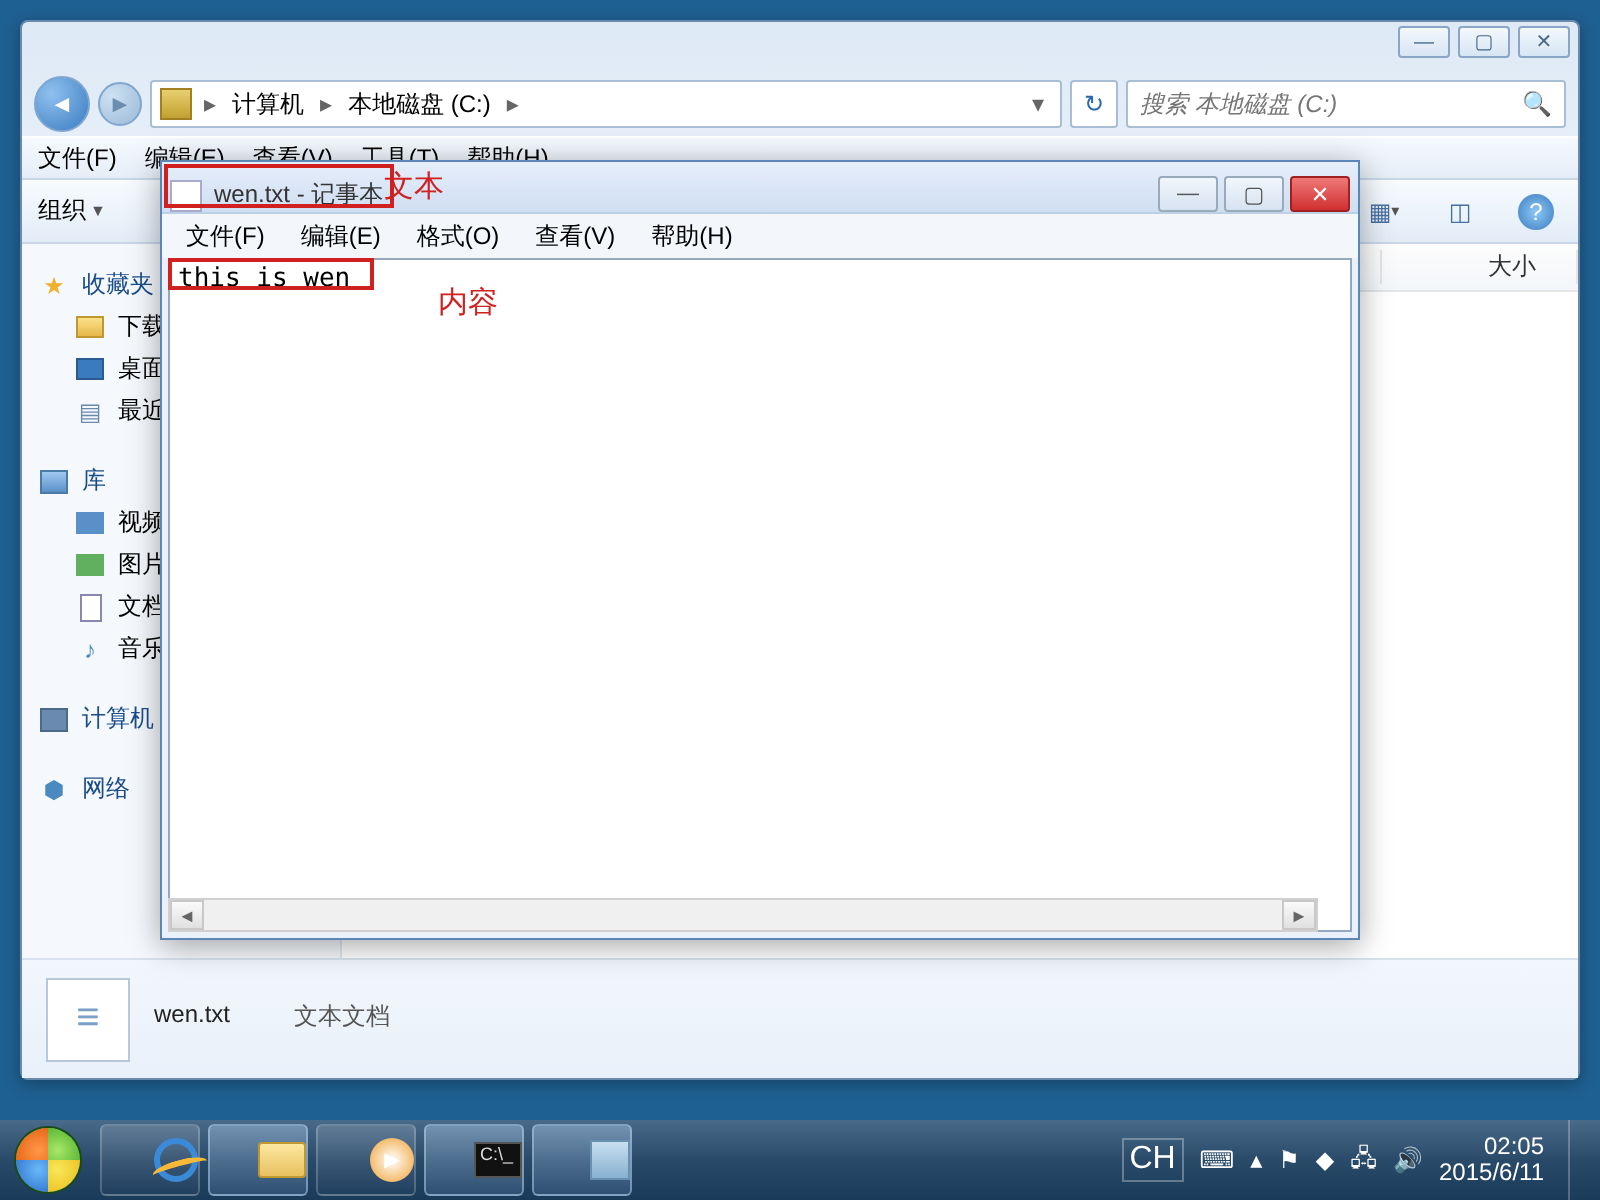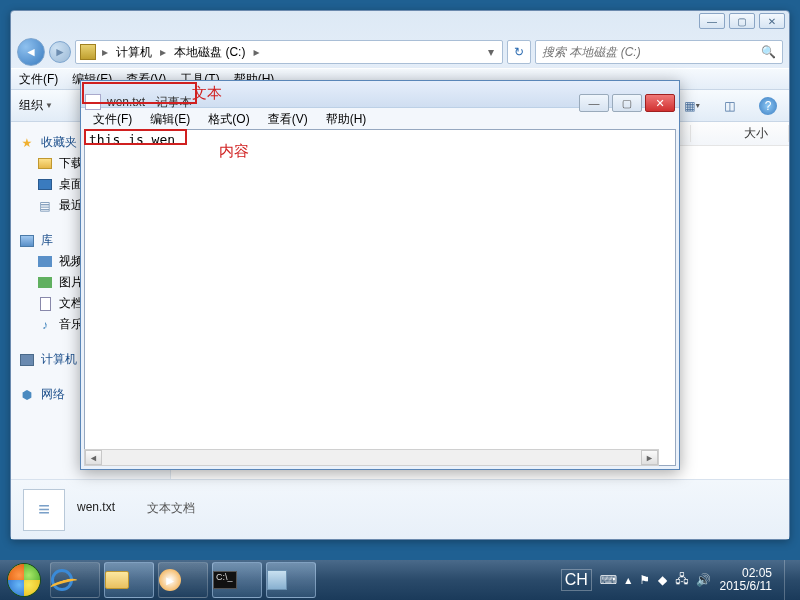--- a/index.html
+++ b/index.html
@@ -34,21 +34,21 @@
 }
 .addr-icon { width: 16px; height: 16px; background: linear-gradient(#e8d070,#c0a030); border: 1px solid #a08020; }
 .addr-crumb { padding: 0 2px; cursor: pointer; }
 .addr-sep { color: #666; padding: 0 2px; cursor: pointer; }
 .addr-dropdown { margin-left: auto; color: #666; cursor: pointer; padding: 0 4px; }
 .refresh-btn {
   width: 24px; height: 24px; border: 1px solid #a9bed6; background: #fff; border-radius: 2px;
   display: flex; align-items: center; justify-content: center; color: #2a6ab0; cursor: pointer;
 }
 .search-bar {
-  width: 248px; height: 24px; background: #fff; border: 1px solid #a9bed6; border-radius: 2px;
+  width: 220px; height: 24px; background: #fff; border: 1px solid #a9bed6; border-radius: 2px;
   display: flex; align-items: center; padding: 0 6px; color: #888;
 }
 .search-bar input { border: none; outline: none; flex: 1; color: #888; font-style: italic; }
 .search-icon { color: #4a8ac8; cursor: pointer; }
 
 .explorer-menu {
   height: 22px; background: linear-gradient(#f5f9fd,#e5eef8); border-top: 1px solid #fff; border-bottom: 1px solid #c8d6e6;
   display: flex; align-items: center; padding: 0 8px; gap: 14px;
 }
 .exp-menu-item { cursor: pointer; }
@@ -111,22 +111,22 @@
 .dt-name { color: #222; }
 .dt-label { color: #6a7a8a; }
 
 
 .notepad {
   position: absolute; left: 80px; top: 80px; width: 600px; height: 390px;
   border: 1px solid #5a86b8; background: #eaf1fa;
   box-shadow: 0 3px 15px rgba(0,0,0,0.35);
 }
 .np-titlebar {
-  height: 26px; background: linear-gradient(#e6eefb,#cfdef1); display: flex; align-items: flex-start;
-  padding: 13px 4px; border-bottom: 1px solid #bcd0e6;
+  height: 26px; background: linear-gradient(#e6eefb,#cfdef1); display: flex; align-items: flex-end;
+  padding: 0 4px; border-bottom: 1px solid #bcd0e6;
 }
 .np-icon { width: 16px; height: 16px; background: #fff; border: 1px solid #aac; margin-right: 6px; }
 .np-title { flex: 1; color: #333; }
 .np-controls { display: flex; gap: 3px; }
 .np-btn {
   width: 30px; height: 18px; border: 1px solid #9ab; border-radius: 2px;
   background: linear-gradient(#f0f6fc,#d7e3f1); display: flex; align-items: center; justify-content: center;
   cursor: pointer; font-size: 11px; color: #555;
 }
 .np-close { background: linear-gradient(#f07878,#d03030); color: #fff; border-color: #a02020; }
@@ -166,21 +166,21 @@
   background: radial-gradient(circle at 35% 30%, #a8e8a0 0 20%, #68c858 20% 45%, #3a8a3a 45% 70%, #206020 100%);
   display: grid; grid-template: 1fr 1fr / 1fr 1fr; overflow: hidden; border: 1px solid #1a4a1a;
 }
 .orb > div:nth-child(1){ background: radial-gradient(circle at 70% 70%, #ff9848, #e05808); }
 .orb > div:nth-child(2){ background: radial-gradient(circle at 30% 70%, #a8e868, #48a828); }
 .orb > div:nth-child(3){ background: radial-gradient(circle at 70% 30%, #68b8f8, #2868c8); }
 .orb > div:nth-child(4){ background: radial-gradient(circle at 30% 30%, #f8e858, #e8b818); }
 .task-btn {
   width: 50px; height: 36px; margin: 0 2px; border: 1px solid rgba(255,255,255,0.2);
   background: linear-gradient(rgba(255,255,255,0.15), rgba(255,255,255,0.02));
-  border-radius: 3px; display: flex; align-items: center; justify-content: flex-start; cursor: pointer;
+  border-radius: 3px; display: flex; align-items: center; justify-content: flex-end; cursor: pointer;
 }
 .task-btn.active { background: linear-gradient(rgba(180,210,240,0.4), rgba(120,160,200,0.2)); border-color: rgba(180,210,240,0.5); }
 .ie-i { width: 22px; height: 22px; border-radius: 50%; border: 3px solid #3a8ad8; position: relative; }
 .ie-i::after { content: ""; position: absolute; left: -4px; top: 8px; width: 28px; height: 5px; border-top: 3px solid #f8b838; border-radius: 50%; transform: rotate(-15deg); }
 .fold-i { width: 24px; height: 18px; background: linear-gradient(#fce8a0,#e8c060); border: 1px solid #c09830; border-radius: 2px; }
 .wmp-i { width: 22px; height: 22px; border-radius: 50%; background: radial-gradient(#fff,#f0a030); display: flex; align-items: center; justify-content: center; }
 .wmp-i::after { content: "▶"; color: #fff; font-size: 10px; }
 .cmd-i { width: 24px; height: 18px; background: #111; border: 1px solid #555; color: #ddd; font-size: 9px; padding-left: 2px; }
 .app-i { width: 20px; height: 20px; background: linear-gradient(#c8e0f0,#88b0d0); border: 1px solid #6a90b0; }
 

